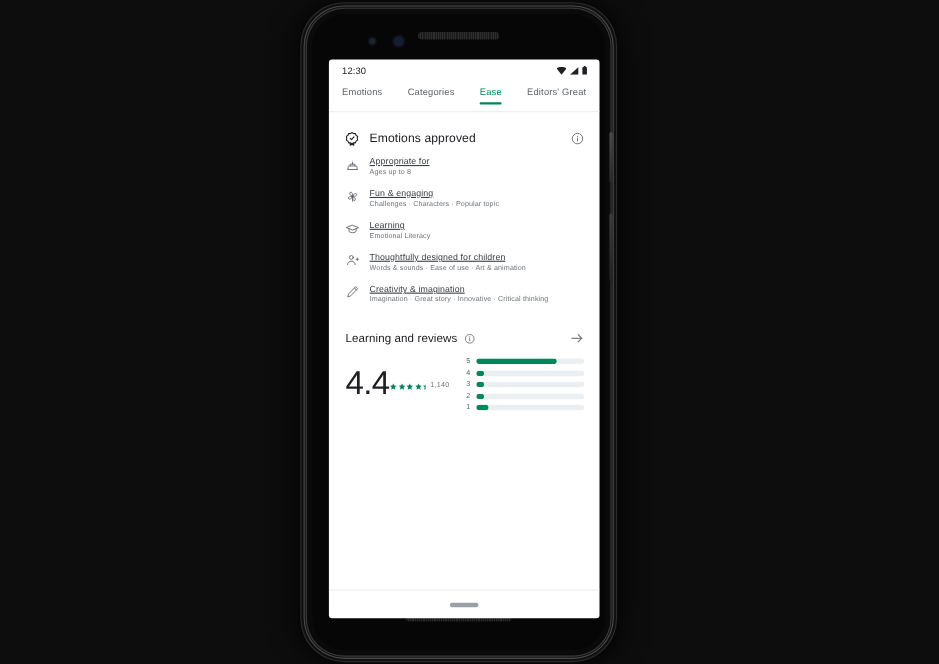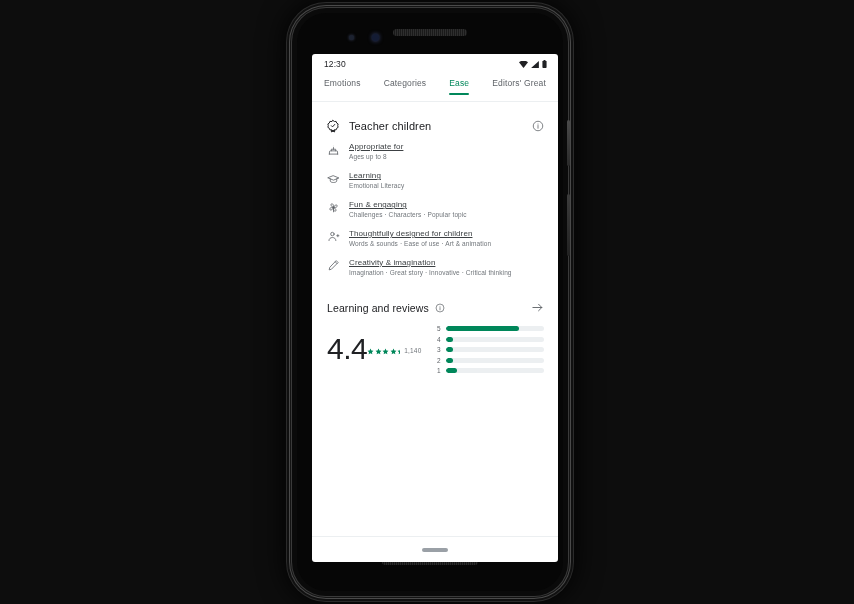--- a/index.html
+++ b/index.html
@@ -7,21 +7,21 @@
     width: 854px; height: 604px;
     background: #0d0d0d;
     font-family: "Liberation Sans", sans-serif;
     overflow: hidden;
   }
   .stage { position: relative; width: 854px; height: 604px; background: #0d0d0d; }
 
   
   .phone {
     position: absolute;
-    left: 292px; top: 8px;
+    left: 279px; top: 8px;
     width: 276px; height: 588px;
     border-radius: 34px;
     background: #0a0a0a;
     box-shadow:
       0 0 0 1px #3a3a3a,
       0 0 0 2px #141414,
       0 0 0 3px #4a4a4a,
       0 0 0 5px #101010,
       0 0 0 6px #2b2b2b,
       0 0 26px 8px rgba(0,0,0,0.85);
@@ -198,21 +198,21 @@
         <div class="content">
 
           <div class="approved-row">
             <span>
               <svg width="14" height="14" viewBox="0 0 24 24" fill="none" stroke="#202124" stroke-width="1.7" stroke-linecap="round" stroke-linejoin="round">
                 <path d="M12 2.5 L14.4 4.3 L17.3 4.1 L18.3 6.9 L20.8 8.5 L20.1 11.4 L20.8 14.3 L18.3 15.9 L17.3 18.7 L14.4 18.5 L12 20.3 L9.6 18.5 L6.7 18.7 L5.7 15.9 L3.2 14.3 L3.9 11.4 L3.2 8.5 L5.7 6.9 L6.7 4.1 L9.6 4.3 Z"></path>
                 <path d="M9.2 11.5 L11.2 13.5 L15 9.3"></path>
                 <path d="M9.3 19.3 L9.3 22.2 L12 20.9 L14.7 22.2 L14.7 19.3"></path>
               </svg>
             </span>
-            <span class="approved-title">Teacher children</span>
+            <span class="approved-title">Emotions approved</span>
             <span class="spacer"></span>
             <span>
               <svg width="12" height="12" viewBox="0 0 24 24" fill="none" stroke="#5f6368" stroke-width="1.6">
                 <circle cx="12" cy="12" r="9.5"></circle>
                 <line x1="12" y1="11" x2="12" y2="16.5" stroke-linecap="round"></line>
                 <circle cx="12" cy="7.8" r="1" fill="#5f6368" stroke="none"></circle>
               </svg>
             </span>
           </div>
 
@@ -231,43 +231,43 @@
               </span>
               <span class="why-text">
                 <span class="why-label">Appropriate for</span>
                 <span class="why-sub">Ages up to 8</span>
               </span>
             </div>
 
             <div class="why-item">
               <span class="why-icon">
                 <svg width="13" height="13" viewBox="0 0 24 24" fill="none" stroke="#5f6368" stroke-width="1.5" stroke-linecap="round" stroke-linejoin="round">
-                  <path d="M12 7 L22 11 L12 15 L2 11 Z"></path>
-                  <path d="M6 12.6 v4 c0 1.6 2.7 2.8 6 2.8 s6-1.2 6-2.8 v-4"></path>
-                </svg>
-              </span>
-              <span class="why-text">
-                <span class="why-label">Learning</span>
-                <span class="why-sub">Emotional Literacy</span>
-              </span>
-            </div>
-
-            <div class="why-item">
-              <span class="why-icon">
-                <svg width="13" height="13" viewBox="0 0 24 24" fill="none" stroke="#5f6368" stroke-width="1.5" stroke-linecap="round" stroke-linejoin="round">
                   <path d="M12 11 c0-4 -1-6 -3-6 s-2.6 3.8 0 5 c2 0.9 3 1 3 1z"></path>
                   <path d="M13 12 c4 0 6-1 6-3 s-3.8-2.6-5 0 c-0.9 2 -1 3 -1 3z"></path>
                   <path d="M12 13 c0 4 1 6 3 6 s2.6-3.8 0-5 c-2-0.9 -3-1 -3-1z"></path>
                   <path d="M11 12 c-4 0 -6 1 -6 3 s3.8 2.6 5 0 c0.9-2 1-3 1-3z"></path>
                   <path d="M12 13 v7"></path>
                 </svg>
               </span>
               <span class="why-text">
                 <span class="why-label">Fun &amp; engaging</span>
                 <span class="why-sub">Challenges · Characters · Popular topic</span>
+              </span>
+            </div>
+
+            <div class="why-item">
+              <span class="why-icon">
+                <svg width="13" height="13" viewBox="0 0 24 24" fill="none" stroke="#5f6368" stroke-width="1.5" stroke-linecap="round" stroke-linejoin="round">
+                  <path d="M12 7 L22 11 L12 15 L2 11 Z"></path>
+                  <path d="M6 12.6 v4 c0 1.6 2.7 2.8 6 2.8 s6-1.2 6-2.8 v-4"></path>
+                </svg>
+              </span>
+              <span class="why-text">
+                <span class="why-label">Learning</span>
+                <span class="why-sub">Emotional Literacy</span>
               </span>
             </div>
 
             <div class="why-item">
               <span class="why-icon">
                 <svg width="13" height="13" viewBox="0 0 24 24" fill="none" stroke="#5f6368" stroke-width="1.5" stroke-linecap="round" stroke-linejoin="round">
                   <circle cx="10" cy="7.5" r="3.2"></circle>
                   <path d="M3.6 19.5 c0-3.6 2.9-5.6 6.4-5.6 s6.4 2 6.4 5.6"></path>
                   <path d="M18 10.5 h4"></path>
                   <path d="M20 8.5 v4"></path>

